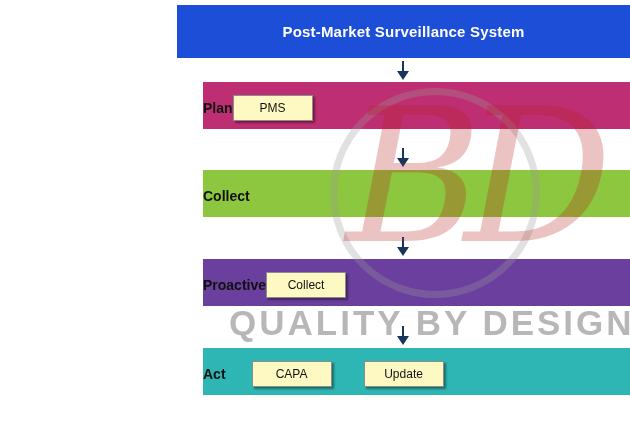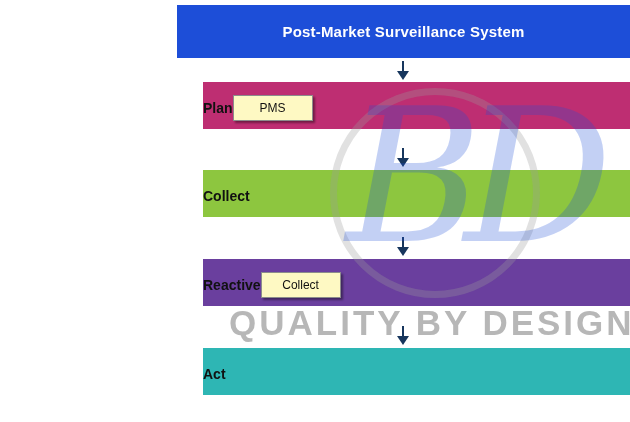--- a/index.html
+++ b/index.html
@@ -27,21 +27,21 @@
   .gbtn{
     min-width:80px;height:26px;padding:0 10px;
     background:#fef9c3;border:1px solid #8c8c8c;
     box-shadow:2px 2px 2px rgba(0,0,0,.4);
     font-family:"Liberation Sans",sans-serif;font-size:12px;color:#111111;
     display:flex;align-items:center;justify-content:center;cursor:pointer;
   }
   
   .arrow{position:absolute;left:396px;width:14px;height:19px;}
   
-  .wm{position:absolute;pointer-events:none;color:#1d4ed8;}
+  .wm{position:absolute;pointer-events:none;color:#b91c1c;}
   .wm-ellipse{
     left:330px;top:88px;width:196px;height:196px;
     border:7px solid #9b9b9b;border-radius:50%;opacity:.30;
   }
   .wm-monogram{
     left:346px;top:76px;font-family:"DejaVu Serif",serif;font-style:italic;
     font-size:185px;line-height:1.1;opacity:.26;letter-spacing:-18px;
   }
   .wm-text{
     left:229px;top:303px;font-size:35px;font-weight:bold;letter-spacing:3px;
@@ -83,32 +83,36 @@
 </div>
 
 <div class="arrow" style="top:237px">
   <svg width="14" height="19" viewBox="0 0 14 19">
     <line x1="7" y1="0" x2="7" y2="11" stroke="#17365D" stroke-width="2"></line>
     <polygon points="1,10 13,10 7,19" fill="#17365D"></polygon>
   </svg>
 </div>
 
 <div class="stage" style="top: 259px; background-color: rgb(106, 63, 158);">
-  <div class="stage-label">Reactive</div>
+  <div class="stage-label">Proactive</div>
   <div class="btn-row">
     <button class="gbtn">Collect</button>
   </div>
 </div>
 
 <div class="arrow" style="top:326px">
   <svg width="14" height="19" viewBox="0 0 14 19">
     <line x1="7" y1="0" x2="7" y2="11" stroke="#17365D" stroke-width="2"></line>
     <polygon points="1,10 13,10 7,19" fill="#17365D"></polygon>
   </svg>
 </div>
 
 <div class="stage" style="top: 348px; background-color: rgb(46, 182, 180); gap: 26px;">
   <div class="stage-label">Act</div>
+  <div class="btn-row">
+    <button class="gbtn">CAPA</button>
+    <button class="gbtn">Update</button>
+  </div>
 </div>
 
 <div class="wm wm-ellipse"></div>
 <div class="wm wm-monogram">BD</div>
 <div class="wm wm-text">QUALITY BY DESIGN</div>
 
 </body></html>

